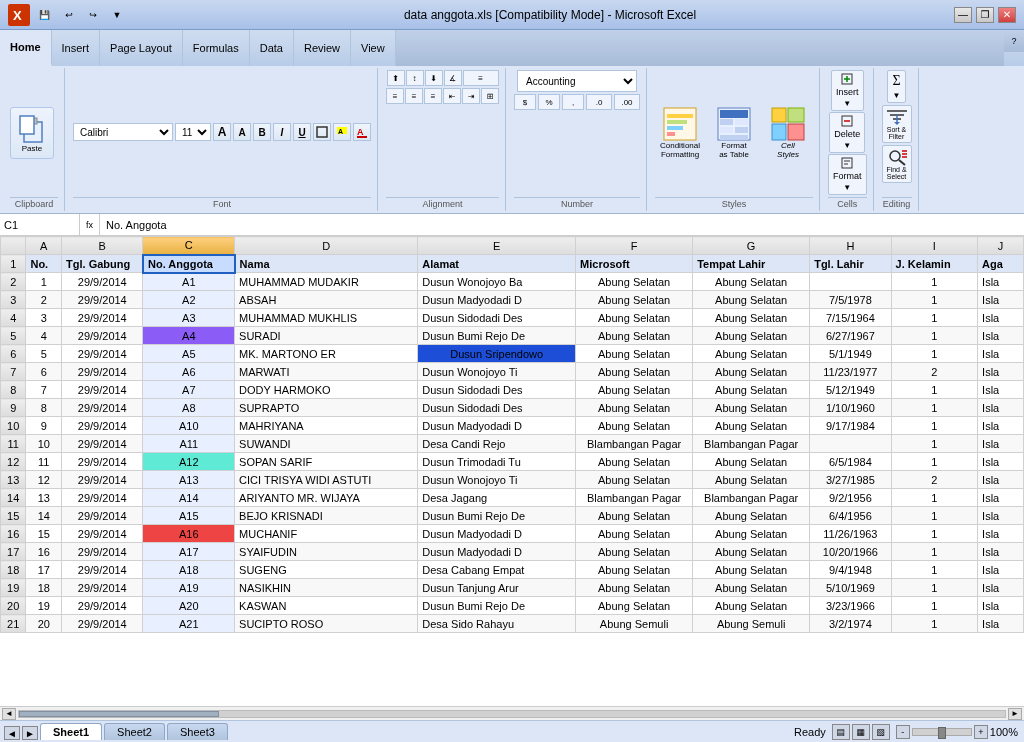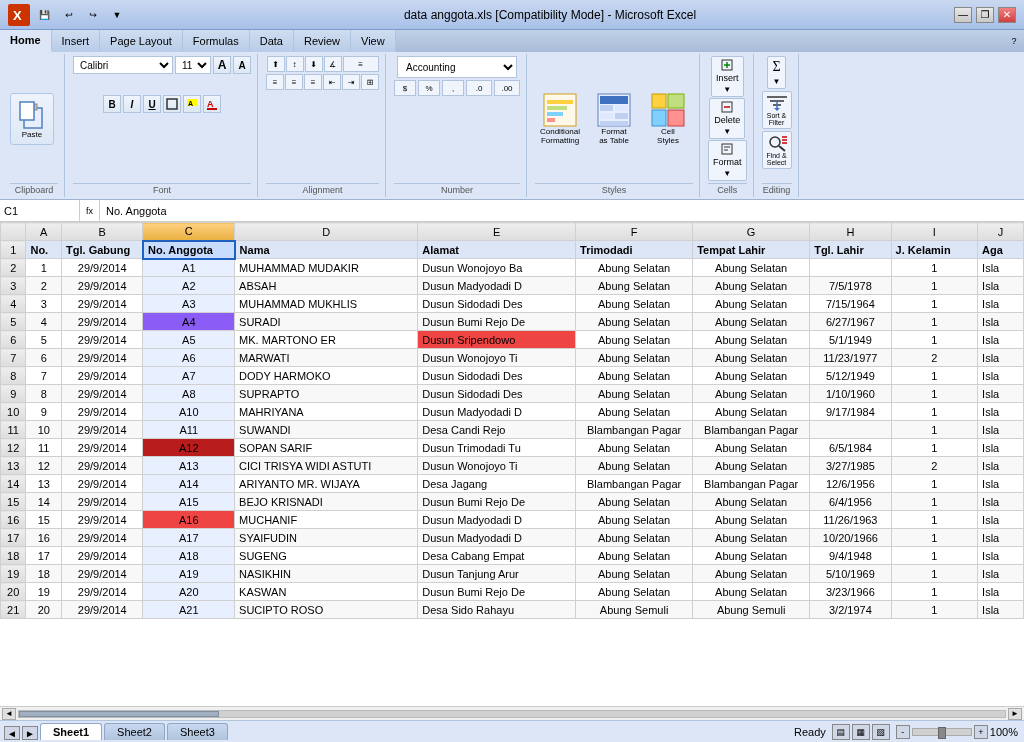--- a/index.html
+++ b/index.html
@@ -17,21 +17,21 @@
     }
     #title-bar-left { display: flex; align-items: center; gap: 6px; }
     #title-bar-center { font-size: 12px; font-weight: normal; color: #000; margin-left: 20px; }
     #title-bar-right { display: flex; align-items: center; gap: 4px; }
     .title-btn { width: 18px; height: 16px; background: linear-gradient(to bottom, #e8e8e8, #c8c8c8); border: 1px solid #888; font-size: 10px; display: flex; align-items: center; justify-content: center; cursor: pointer; }
     .office-logo { width: 22px; height: 22px; background: #cc3300; border-radius: 2px; display: flex; align-items: center; justify-content: center; color: white; font-weight: bold; font-size: 12px; }
     .qat-btn { width: 18px; height: 16px; background: transparent; border: none; font-size: 9px; cursor: pointer; display: flex; align-items: center; justify-content: center; }
 
     
     #ribbon { background: #dce6f7; border-bottom: 1px solid #a0b4d0; }
-    #ribbon-tabs { display: flex; background: linear-gradient(to bottom, #d0ddf0, #b8cce8); height: 22px; }
+    #ribbon-tabs { display: flex; background: linear-gradient(to bottom, #d0ddf0, #b8cce8); height: 36px; }
     .ribbon-tab { padding: 3px 10px; font-size: 11px; cursor: pointer; border-right: 1px solid #b0c4de; display: flex; align-items: center; }
     .ribbon-tab.active { background: #dce6f7; font-weight: bold; border-bottom: 2px solid #dce6f7; }
     
     #ribbon-content { display: flex; align-items: stretch; padding: 2px 4px; gap: 2px; min-height: 80px; }
     .ribbon-group { display: flex; flex-direction: column; align-items: center; border-right: 1px solid #b0c4de; padding: 2px 6px; min-width: fit-content; }
     .ribbon-group-content { display: flex; align-items: center; gap: 2px; flex: 1; }
     .ribbon-group-label { font-size: 9px; color: #555; margin-top: 2px; border-top: 1px solid #b0c4de; width: 100%; text-align: center; padding-top: 1px; }
     .rb-btn-small { display: flex; flex-direction: column; align-items: center; justify-content: center; cursor: pointer; border: 1px solid transparent; padding: 1px 2px; border-radius: 2px; font-size: 9px; }
     
     
@@ -131,21 +131,21 @@
                 <rect x="2" y="4" width="14" height="18" fill="white" stroke="#5080c0" stroke-width="1.5"></rect>
               </svg>
               <span style="font-size:8px;">Paste</span>
             </div>
           </div>
         </div>
         <div class="ribbon-group-label">Clipboard</div>
       </div>
 
       <div class="ribbon-group">
-        <div class="ribbon-group-content" style="flex-direction:column; gap:20px;">
+        <div class="ribbon-group-content" style="gap:2px;">
           <div class="font-row">
             <select class="font-select">
               <option>Calibri</option>
             </select>
             <select class="font-size-select">
               <option>11</option>
             </select>
             <button class="font-btn" style="font-size:12px; font-weight:bold;">A</button>
             <button class="font-btn" style="font-size:10px;">A</button>
           </div>
@@ -236,21 +236,21 @@
             </svg>
             <span style="font-size:8px; text-align:center; line-height:1.1;">Format<br>as Table</span>
           </div>
           <div class="styles-btn">
             <svg width="36" height="36" viewBox="0 0 36 36">
               <rect x="2" y="2" width="14" height="14" fill="#ffd040" stroke="#c0a000" stroke-width="1"></rect>
               <rect x="18" y="2" width="16" height="14" fill="#c0e080" stroke="#80b000" stroke-width="1"></rect>
               <rect x="2" y="18" width="14" height="16" fill="#80d0ff" stroke="#4090d0" stroke-width="1"></rect>
               <rect x="18" y="18" width="16" height="16" fill="#ff9090" stroke="#c04040" stroke-width="1"></rect>
             </svg>
-            <span style="font-size:8px; text-align:center; line-height:1.1;">Cell<br>Styles</span>
+            <span style="font-size:8px; text-align:center; line-height:1.1;font-style:italic;">Cell<br>Styles</span>
           </div>
         </div>
         <div class="ribbon-group-label">Styles</div>
       </div>
 
       <div class="ribbon-group">
         <div class="ribbon-group-content" style="gap:2px;">
           <div style="display:flex; flex-direction:column; gap:1px; align-items:center;">
             <div class="rb-btn-small" style="display:flex; align-items:center; gap:2px; padding:2px 4px; border:1px solid #b0c4de; background:#f0f4fc; border-radius:2px;">
               <svg width="12" height="12" viewBox="0 0 12 12">
@@ -341,21 +341,21 @@
         </thead>
         <tbody id="grid-body">
 
           <tr>
             <td class="row-header">1</td>
             <td class="data-cell" style="font-weight:bold; background:#dce6f7;">No.</td>
             <td class="data-cell" style="font-weight:bold; background:#dce6f7;">Tgl. Gabung</td>
             <td class="data-cell highlighted" style="font-weight:bold; background:#c8dcff; border: 2px solid #2060c0;">No. Anggota</td>
             <td class="data-cell" style="font-weight:bold; background:#dce6f7;">Nama</td>
             <td class="data-cell" style="font-weight:bold; background:#dce6f7;">Alamat</td>
-            <td class="data-cell" style="font-weight:bold; background:#dce6f7;">Trimodadi</td>
+            <td class="data-cell" style="font-weight:bold; background:#dce6f7;">Microsoft</td>
             <td class="data-cell" style="font-weight:bold; background:#dce6f7;">Tempat Lahir</td>
             <td class="data-cell" style="font-weight:bold; background:#dce6f7;">Tgl. Lahir</td>
             <td class="data-cell" style="font-weight:bold; background:#dce6f7;">J. Kelamin</td>
             <td class="data-cell" style="font-weight:bold; background:#dce6f7;">Aga</td>
           </tr>
         <tr>
       <td class="row-header">2</td>
       <td class="data-cell" style="text-align:center; background:white;">1</td>
       <td class="data-cell" style="text-align:center; background:white;">29/9/2014</td>
       <td class="data-cell selected-col" style="text-align:center; background:#e8f0ff;">A1</td>
@@ -405,21 +405,21 @@
       <td class="data-cell" style="text-align:center; background:#f8f8f8;">6/27/1967</td>
       <td class="data-cell" style="text-align:center; background:#f8f8f8;">1</td>
       <td class="data-cell" style="background:#f8f8f8;">Isla</td>
     </tr>
             <tr>
       <td class="row-header">6</td>
       <td class="data-cell" style="text-align:center; background:white;">5</td>
       <td class="data-cell" style="text-align:center; background:white;">29/9/2014</td>
       <td class="data-cell selected-col" style="text-align:center; background:#e8f0ff;">A5</td>
       <td class="data-cell" style="background:white;">MK. MARTONO ER</td>
-      <td class="data-cell" style="background:#ef4444;">Dusun Sripendowo</td>
+      <td class="data-cell" style="background:#1d4ed8;text-align:center;">Dusun Sripendowo</td>
       <td class="data-cell" style="text-align:center; background:white;">Abung Selatan</td>
       <td class="data-cell" style="text-align:center; background:white;">Abung Selatan</td>
       <td class="data-cell" style="text-align:center; background:white;">5/1/1949</td>
       <td class="data-cell" style="text-align:center; background:white;">1</td>
       <td class="data-cell" style="background:white;">Isla</td>
     </tr>
             <tr>
       <td class="row-header">7</td>
       <td class="data-cell" style="text-align:center; background:#f8f8f8;">6</td>
       <td class="data-cell" style="text-align:center; background:#f8f8f8;">29/9/2014</td>
@@ -481,21 +481,21 @@
       <td class="data-cell" style="text-align:center; background:#f8f8f8;">Blambangan Pagar</td>
       <td class="data-cell" style="text-align:center; background:#f8f8f8;">Blambangan Pagar</td>
       <td class="data-cell" style="text-align:center; background:#f8f8f8;"></td>
       <td class="data-cell" style="text-align:center; background:#f8f8f8;">1</td>
       <td class="data-cell" style="background:#f8f8f8;">Isla</td>
     </tr>
             <tr>
       <td class="row-header">12</td>
       <td class="data-cell" style="text-align:center; background:white;">11</td>
       <td class="data-cell" style="text-align:center; background:white;">29/9/2014</td>
-      <td class="data-cell selected-col" style="text-align:center; background:#b91c1c;">A12</td>
+      <td class="data-cell selected-col" style="text-align:center; background:#5eead4;">A12</td>
       <td class="data-cell" style="background:white;">SOPAN SARIF</td>
       <td class="data-cell" style="background:white;">Dusun Trimodadi Tu</td>
       <td class="data-cell" style="text-align:center; background:white;">Abung Selatan</td>
       <td class="data-cell" style="text-align:center; background:white;">Abung Selatan</td>
       <td class="data-cell" style="text-align:center; background:white;">6/5/1984</td>
       <td class="data-cell" style="text-align:center; background:white;">1</td>
       <td class="data-cell" style="background:white;">Isla</td>
     </tr>
             <tr>
       <td class="row-header">13</td>
@@ -512,21 +512,21 @@
     </tr>
             <tr>
       <td class="row-header">14</td>
       <td class="data-cell" style="text-align:center; background:white;">13</td>
       <td class="data-cell" style="text-align:center; background:white;">29/9/2014</td>
       <td class="data-cell selected-col" style="text-align:center; background:#e8f0ff;">A14</td>
       <td class="data-cell" style="background:white;">ARIYANTO MR. WIJAYA</td>
       <td class="data-cell" style="background:white;">Desa Jagang</td>
       <td class="data-cell" style="text-align:center; background:white;">Blambangan Pagar</td>
       <td class="data-cell" style="text-align:center; background:white;">Blambangan Pagar</td>
-      <td class="data-cell" style="text-align:center; background:white;">12/6/1956</td>
+      <td class="data-cell" style="text-align:center; background:white;">9/2/1956</td>
       <td class="data-cell" style="text-align:center; background:white;">1</td>
       <td class="data-cell" style="background:white;">Isla</td>
     </tr>
             <tr>
       <td class="row-header">15</td>
       <td class="data-cell" style="text-align:center; background:#f8f8f8;">14</td>
       <td class="data-cell" style="text-align:center; background:#f8f8f8;">29/9/2014</td>
       <td class="data-cell selected-col" style="text-align:center; background:#e8f0ff;">A15</td>
       <td class="data-cell" style="background:#f8f8f8;">BEJO KRISNADI</td>
       <td class="data-cell" style="background:#f8f8f8;">Dusun Bumi Rejo De</td>

